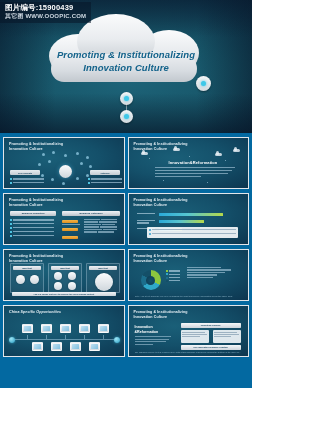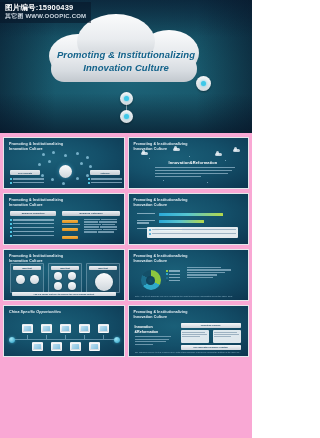--- a/index.html
+++ b/index.html
@@ -4,22 +4,22 @@
 <style>
   * { box-sizing: border-box; margin: 0; padding: 0; }
   html, body {
     width: 252px; height: 438px;
     background: #ffffff;
     font-family: "Liberation Sans", sans-serif;
     overflow: hidden;
   }
   #page {
     position: relative;
-    width: 252px; height: 438px;
-    background: #f9a8d4;
+    width: 252px; height: 388px;
+    background: #0369a1;
   }
 
   
   .hero {
     position: relative;
     width: 252px; height: 133px;
     background:
       radial-gradient(ellipse 150% 110% at 50% 62%, #1d6378 0%, #175568 30%, #113f55 58%, #0c2c44 80%, #081d33 100%);
     overflow: hidden;
   }

